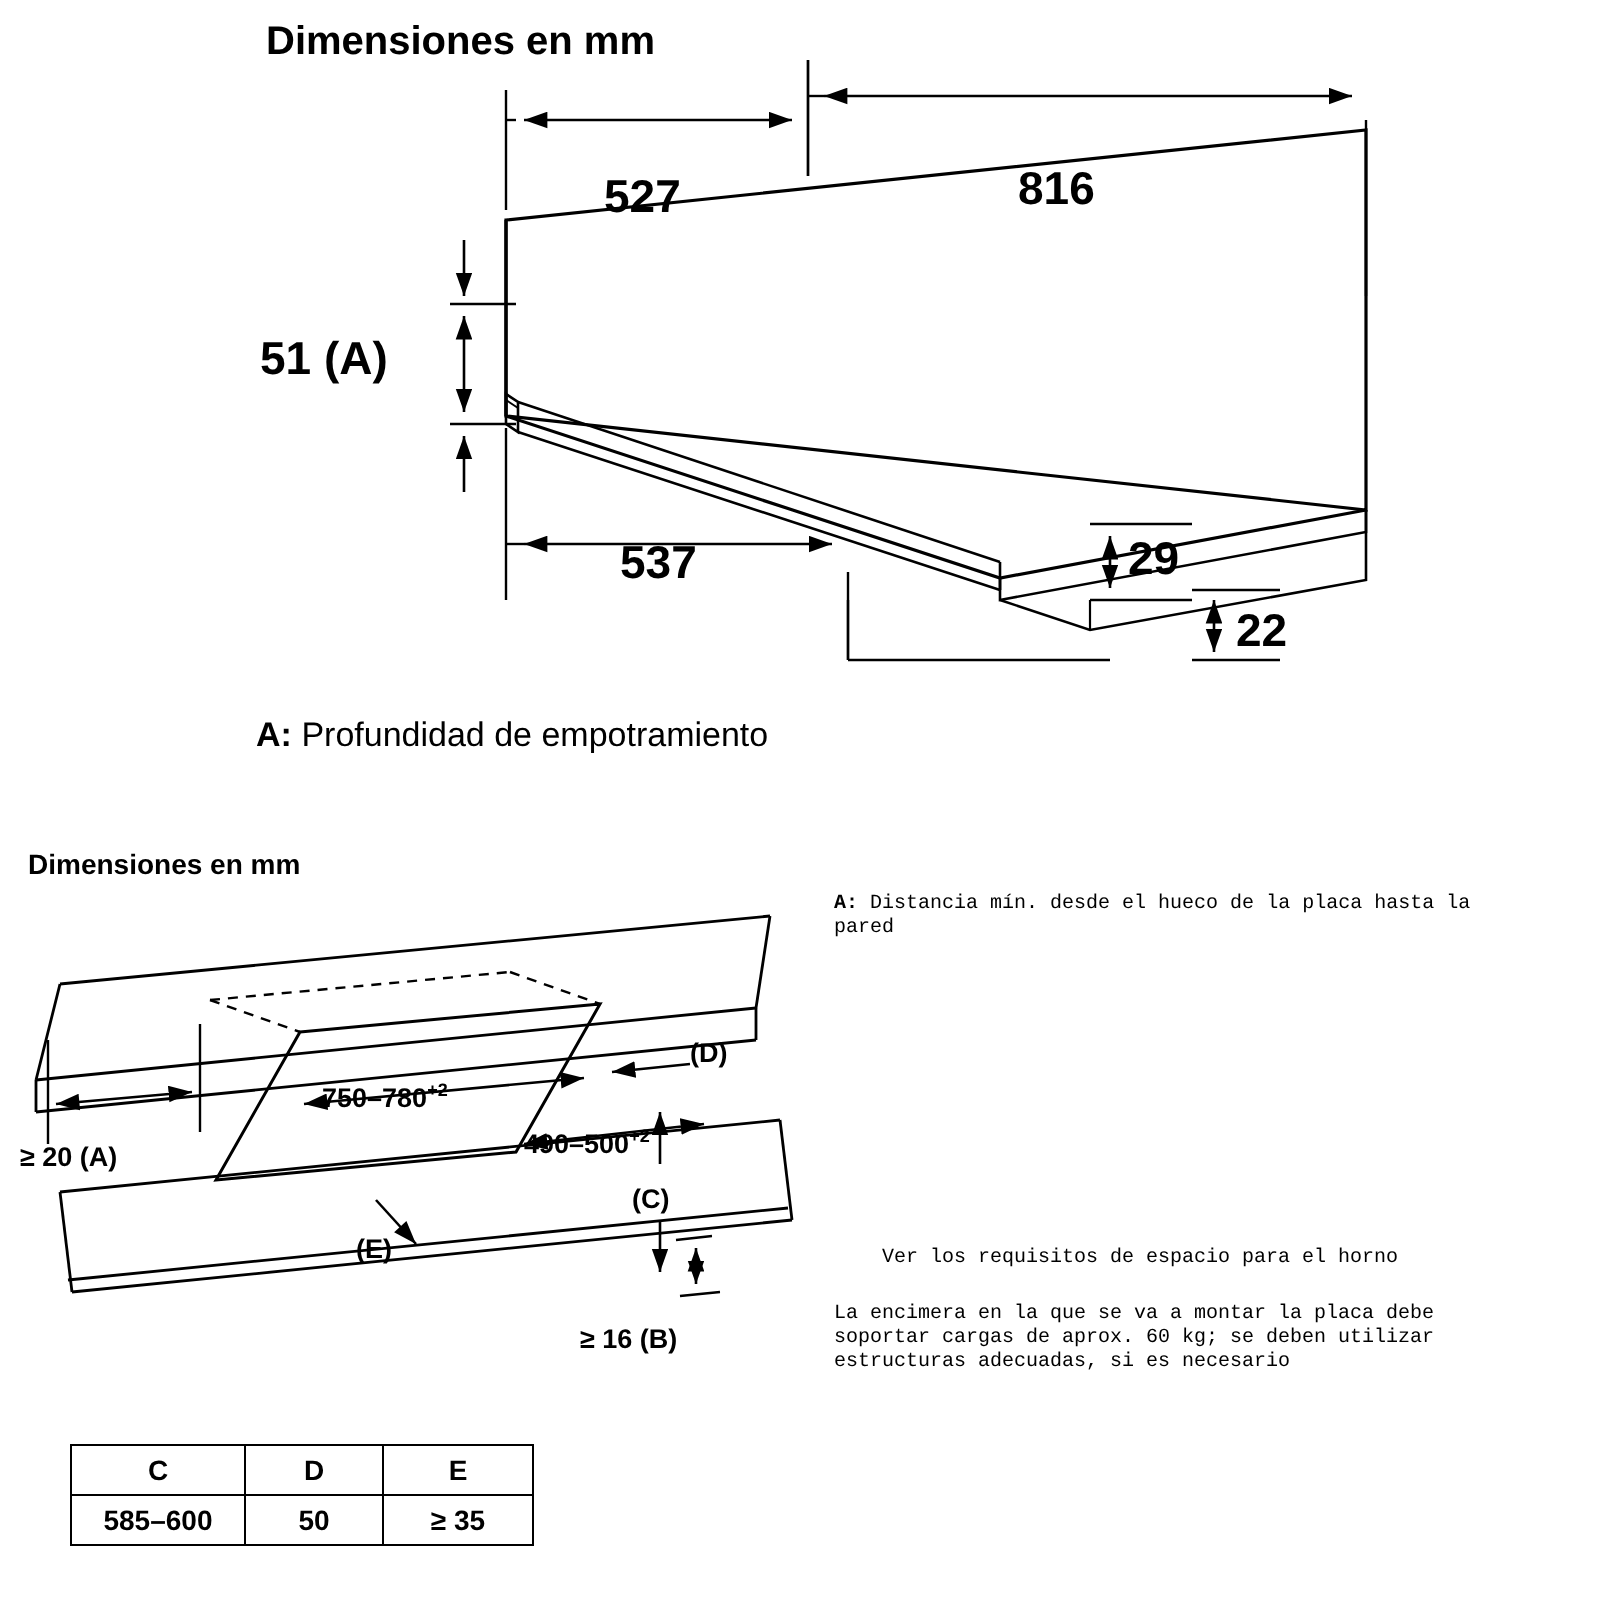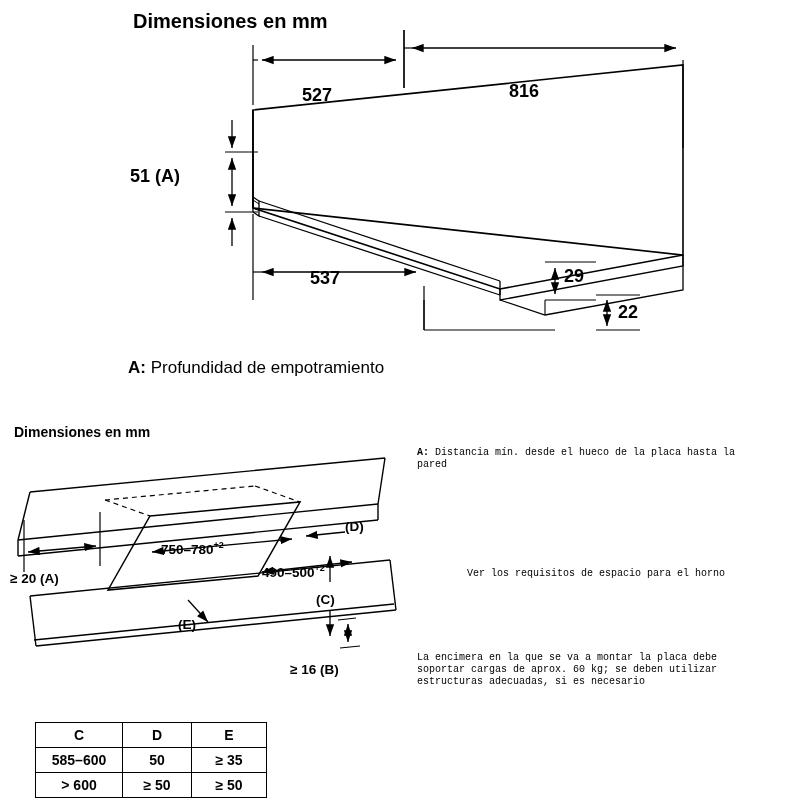--- a/index.html
+++ b/index.html
@@ -33,21 +33,21 @@
   .lbl {
     position: absolute;
     white-space: nowrap;
     line-height: 1.18;
   }
   .t-title {
     font-size: 20px;
     font-weight: bold;
   }
   .t-dim {
-    font-size: 18px;
+    font-size: 23px;
     font-weight: bold;
   }
   .t-sub {
     font-size: 17px;
     font-weight: bold;
   }
   .t-small-title {
     font-size: 14px;
     font-weight: bold;
   }
@@ -258,39 +258,34 @@
   <div class="lbl t-dim-sb" style="left:316px; top:592px;">(C)</div>
   <div class="lbl t-dim-sb" style="left:178px; top:617px;">(E)</div>
   <div class="lbl t-dim-sb" style="left:254px; top:662px;margin-left:36px;">≥ 16 (B)</div>
 
   <div class="lbl t-note" style="left:417px; top:447px; width:330px; white-space:normal;">
     <b>A:</b>
     <span>Distancia mín. desde el hueco de la placa hasta la pared</span>
   </div>
 
 
-  <div class="lbl t-note" style="left:441px; top:568px; width:320px; white-space:normal;margin-left:26px;">Ver los requisitos de espacio para el horno</div>
+  <div class="lbl t-note" style="left:441px; top:624px; width:320px; white-space:normal;">Ver los requisitos de espacio para el horno</div>
 
   <div class="lbl t-note" style="left:417px; top:652px; width:350px; white-space:normal;">La encimera en la que se va a montar la placa debe soportar cargas de aprox. 60 kg; se deben utilizar estructuras adecuadas, si es necesario</div>
 
   <table class="dims" style="left:35px; top:722px;">
     <thead>
       <tr>
         <th>C</th>
         <th>D</th>
         <th>E</th>
       </tr>
     </thead>
     <tbody>
       <tr>
         <td>585–600</td>
         <td>50</td>
         <td>≥ 35</td>
       </tr>
-      <tr>
-        <td>&gt; 600</td>
-        <td>≥ 50</td>
-        <td>≥ 50</td>
-      </tr>
     </tbody>
   </table>
 
 </div>
 
 </body></html>

